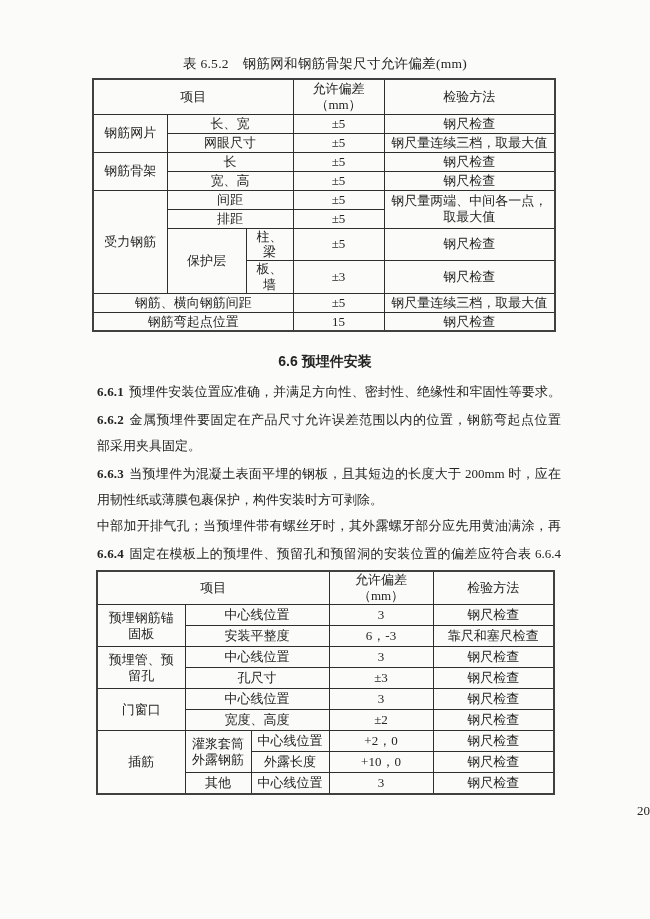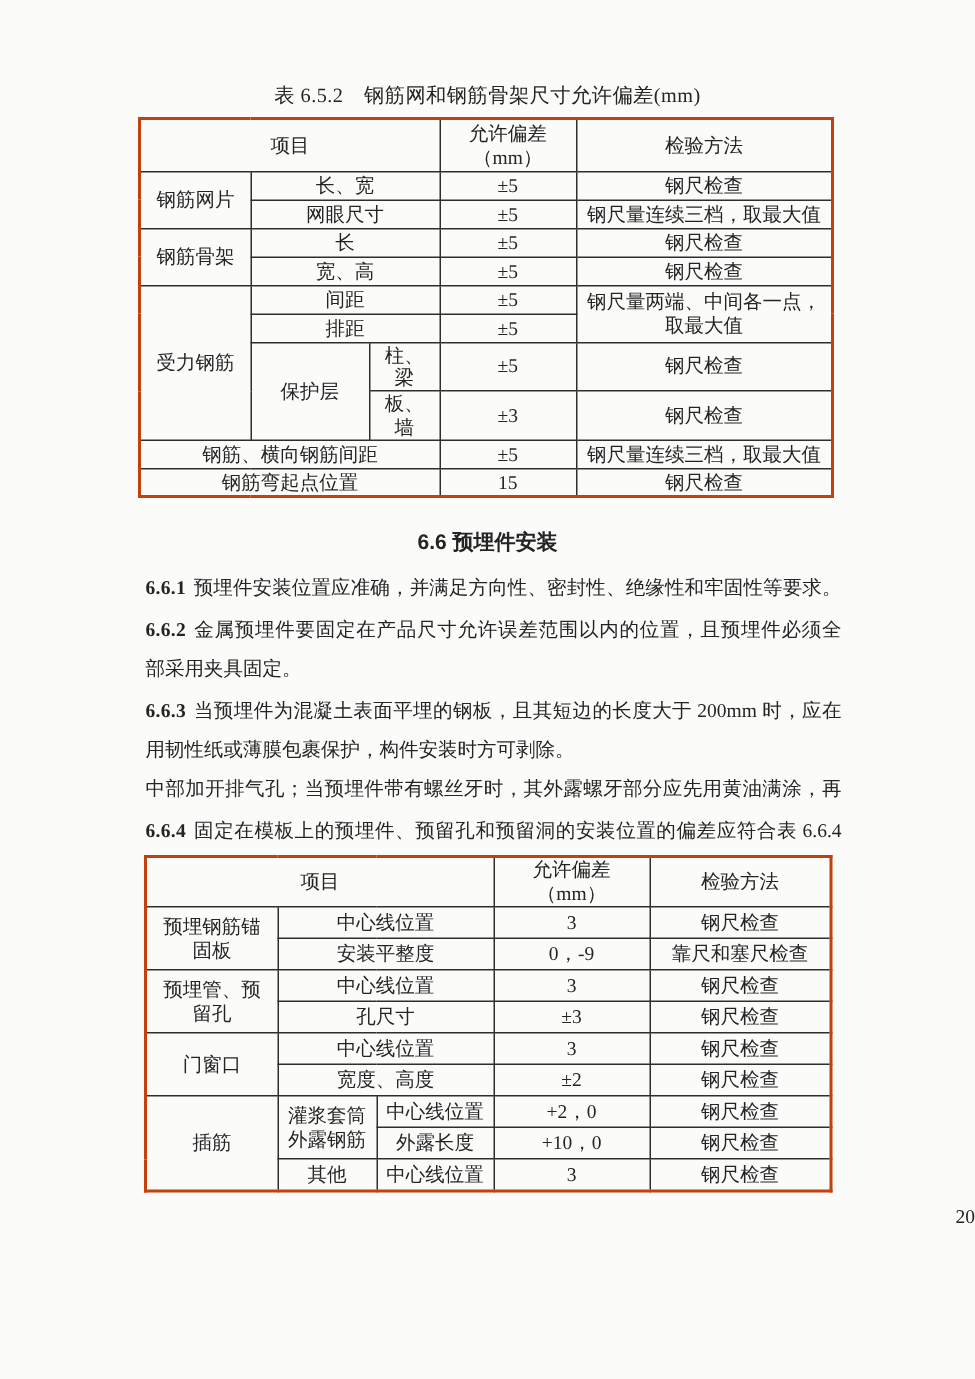--- a/index.html
+++ b/index.html
@@ -8,21 +8,21 @@
     background:#fbfbfa;color:#242424;
     font-family:"Liberation Serif","DejaVu Serif",serif;
     overflow:hidden;box-sizing:border-box;padding-top:55px;
   }
   .tbl-title{
     text-align:center;font-size:13.5px;line-height:17px;margin:0 0 6px 0;
     letter-spacing:0.3px;
   }
   table.tbl{
     border-collapse:collapse;table-layout:fixed;
-    border:2px solid #c2410c;
+    border:2px solid #404040;
   }
   table.tbl td{
     border:1px solid #2e2e2e;text-align:center;vertical-align:middle;
     font-size:13px;line-height:1.22;padding:0 4px;overflow:hidden;
   }
   #table1{margin-left:92px;width:462px;}
   #table1 tr.hd{height:35px;}
   #table1 tr.r{height:19px;}
   #table1 td.groupcol{padding:0 8px;text-align:center;}
   #table2{margin-left:96px;width:457px;margin-top:3px;}
@@ -123,21 +123,21 @@
   </tbody>
     </table>
 
   <div class="sec-heading">6.6 预埋件安装</div>
 
   <div class="paras">
     <div class="para">
       <div class="pline jl"><span class="pnum">6.6.1</span><span>预埋件安装位置应准确，并满足方向性、密封性、绝缘性和牢固性等要求。</span></div>
     </div>
     <div class="para">
-      <div class="pline jl"><span class="pnum">6.6.2</span><span>金属预埋件要固定在产品尺寸允许误差范围以内的位置，且预埋件必须全</span></div>
+      <div class="pline jl"><span class="pnum">6.6.2</span><span>金属预埋件要固定在产品尺寸允许误差范围以内的位置，钢筋弯起点位置</span></div>
       <div class="pline">部采用夹具固定。</div>
     </div>
     <div class="para">
       <div class="pline jl"><span class="pnum">6.6.3</span><span>当预埋件为混凝土表面平埋的钢板，且其短边的长度大于 200mm 时，应在</span></div>
       <div class="pline">用韧性纸或薄膜包裹保护，构件安装时方可剥除。</div>
       <div class="pline jl">中部加开排气孔；当预埋件带有螺丝牙时，其外露螺牙部分应先用黄油满涂，再</div>
     </div>
     <div class="para">
       <div class="pline jl"><span class="pnum">6.6.4</span><span>固定在模板上的预埋件、预留孔和预留洞的安装位置的偏差应符合表 6.6.4</span></div>
     </div>
@@ -159,21 +159,21 @@
       <td>检验方法</td>
     </tr>
     <tr class="r">
       <td rowspan="2" class="groupcol">预埋钢筋锚固板</td>
       <td colspan="2">中心线位置</td>
       <td>3</td>
       <td>钢尺检查</td>
     </tr>
     <tr class="r">
       <td colspan="2">安装平整度</td>
-      <td>0，-9</td>
+      <td>6，-3</td>
       <td>靠尺和塞尺检查</td>
     </tr>
     <tr class="r">
       <td rowspan="2" class="groupcol">预埋管、预留孔</td>
       <td colspan="2">中心线位置</td>
       <td>3</td>
       <td>钢尺检查</td>
     </tr>
     <tr class="r">
       <td colspan="2">孔尺寸</td>

